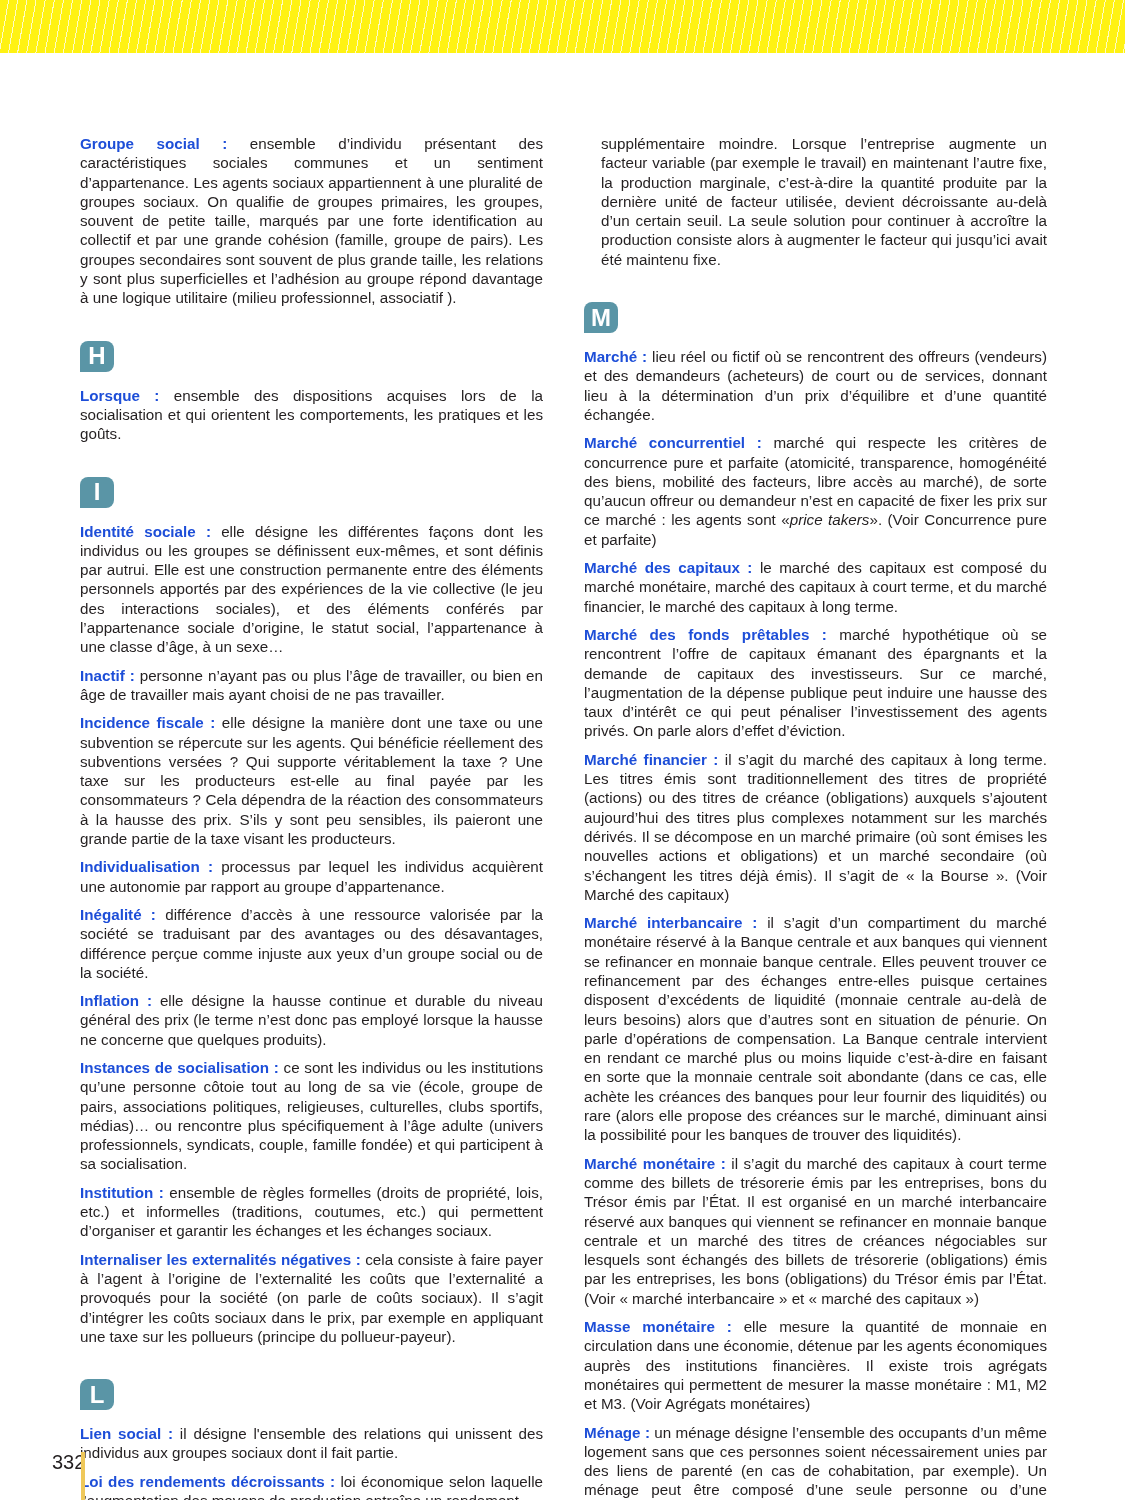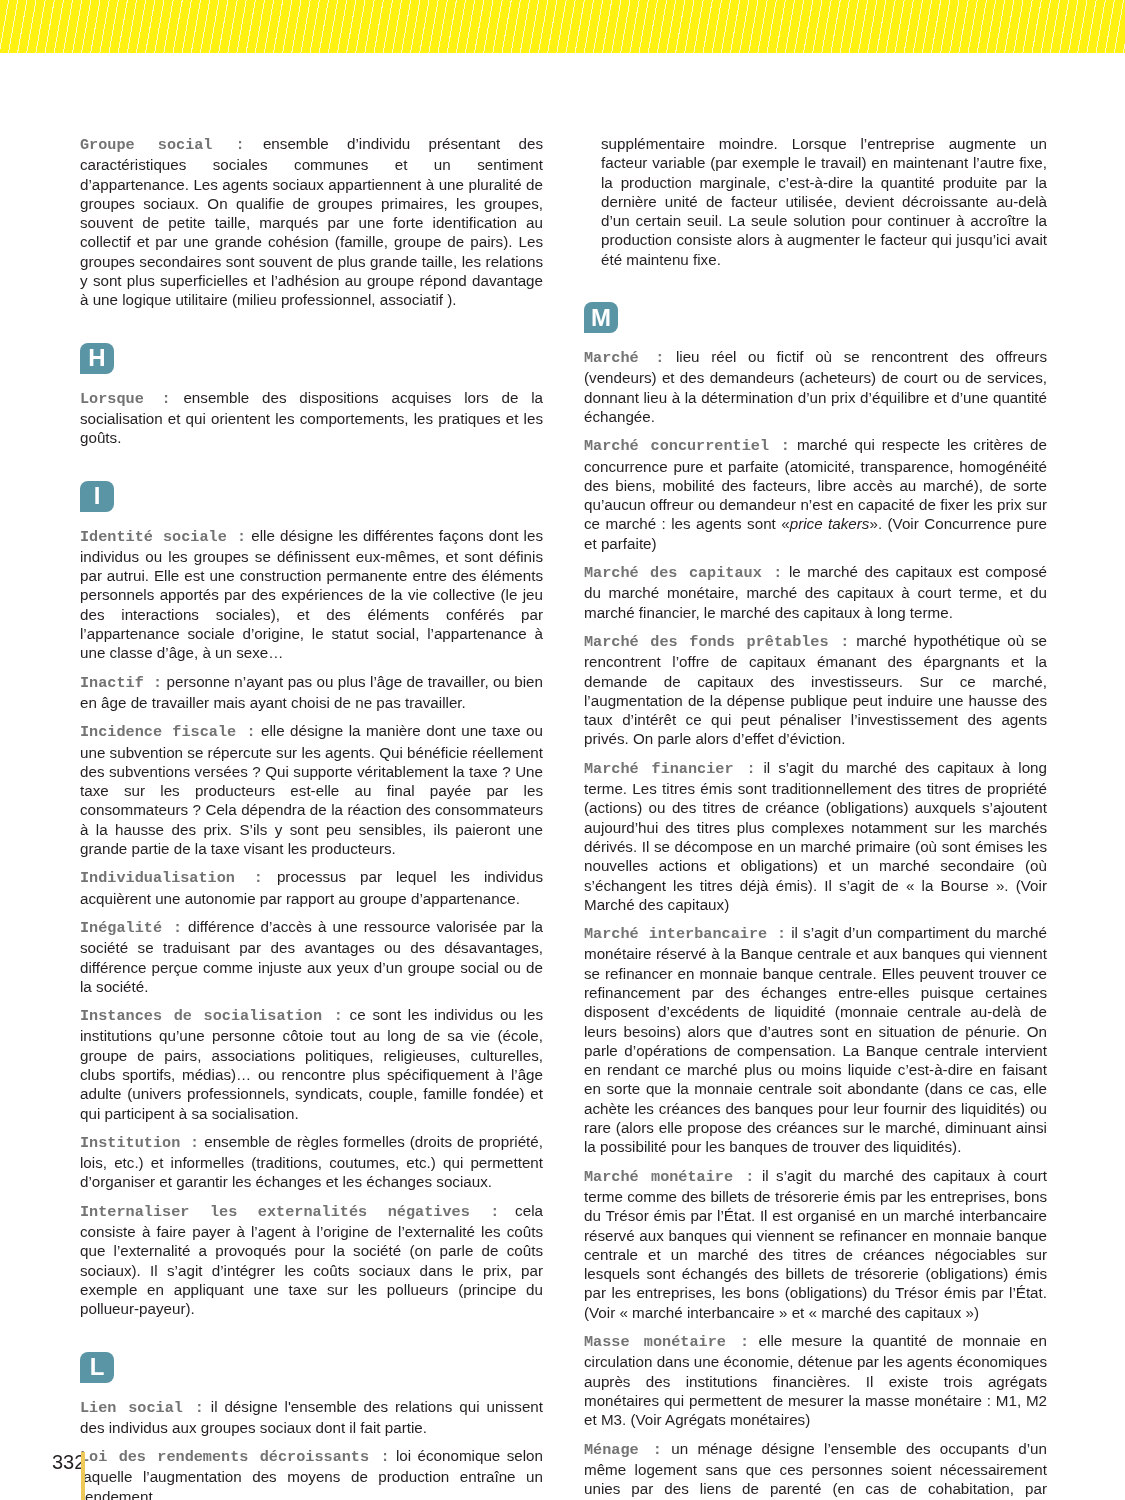--- a/index.html
+++ b/index.html
@@ -13,21 +13,21 @@
     background-color: #fff213;
     background-image: repeating-linear-gradient(100deg, rgba(255,255,255,0) 0px, rgba(255,255,255,0) 8px, rgba(255,255,255,0.75) 8px, rgba(255,255,255,0.75) 9px);
   }
   .column {
     position: absolute; top: 134px; width: 463px;
     font-size: 15.2px; line-height: 19.3px; text-align: justify;
   }
   .col-left { left: 80px; }
   .col-right { left: 584px; }
   .entry { margin: 0 0 9px 0; }
-  .term { color: #737373; font-weight: bold; font-family: Liberation Mono, monospace; }
+  .term { color: #1d4ed8; font-weight: bold; }
   .badge {
     display: inline-flex; align-items: center; justify-content: center;
     width: 34px; height: 31px; background: #5a95a6; color: #ffffff;
     font-weight: bold; font-size: 24px; line-height: 1;
     border-radius: 8px 8px 8px 0;
     margin: 24px 0 14px 0;
   }
   .continuation { margin: 0 0 9px 17px; }
   em { }
   .page-number {
@@ -47,20 +47,21 @@
 
   <div class="badge">H</div>
   <p class="entry"><span class="term">Lorsque :</span><span> ensemble des dispositions acquises lors de la socialisation et qui orientent les comportements, les pratiques et les goûts.</span></p>
 
   <div class="badge">I</div>
   <p class="entry"><span class="term">Identité sociale :</span><span> elle désigne les différentes façons dont les individus ou les groupes se définissent eux-mêmes, et sont définis par autrui. Elle est une construction permanente entre des éléments personnels apportés par des expériences de la vie collective (le jeu des interactions sociales), et des éléments conférés par l’appartenance sociale d’origine, le statut social, l’appartenance à une classe d’âge, à un sexe…</span></p>
   <p class="entry"><span class="term">Inactif :</span><span> personne n’ayant pas ou plus l’âge de travailler, ou bien en âge de travailler mais ayant choisi de ne pas travailler.</span></p>
   <p class="entry"><span class="term">Incidence fiscale :</span><span> elle désigne la manière dont une taxe ou une subvention se répercute sur les agents. Qui bénéficie réellement des subventions versées ? Qui supporte véritablement la taxe ? Une taxe sur les producteurs est-elle au final payée par les consommateurs ? Cela dépendra de la réaction des consommateurs à la hausse des prix. S’ils y sont peu sensibles, ils paieront une grande partie de la taxe visant les producteurs.</span></p>
   <p class="entry"><span class="term">Individualisation :</span><span> processus par lequel les individus acquièrent une autonomie par rapport au groupe d’appartenance.</span></p>
   <p class="entry"><span class="term">Inégalité :</span><span> différence d’accès à une ressource valorisée par la société se traduisant par des avantages ou des désavantages, différence perçue comme injuste aux yeux d’un groupe social ou de la société.</span></p>
+  <p class="entry"><span class="term">Inflation :</span><span> elle désigne la hausse continue et durable du niveau général des prix (le terme n’est donc pas employé lorsque la hausse ne concerne que quelques produits).</span></p>
   <p class="entry"><span class="term">Instances de socialisation :</span><span> ce sont les individus ou les institutions qu’une personne côtoie tout au long de sa vie (école, groupe de pairs, associations politiques, religieuses, culturelles, clubs sportifs, médias)… ou rencontre plus spécifiquement à l’âge adulte (univers professionnels, syndicats, couple, famille fondée) et qui participent à sa socialisation.</span></p>
   <p class="entry"><span class="term">Institution :</span><span> ensemble de règles formelles (droits de propriété, lois, etc.) et informelles (traditions, coutumes, etc.) qui permettent d’organiser et garantir les échanges et les échanges sociaux.</span></p>
   <p class="entry"><span class="term">Internaliser les externalités négatives :</span><span> cela consiste à faire payer à l’agent à l’origine de l’externalité les coûts que l’externalité a provoqués pour la société (on parle de coûts sociaux). Il s’agit d’intégrer les coûts sociaux dans le prix, par exemple en appliquant une taxe sur les pollueurs (principe du pollueur-payeur).</span></p>
 
   <div class="badge">L</div>
   <p class="entry"><span class="term">Lien social :</span><span> il désigne l'ensemble des relations qui unissent des individus aux groupes sociaux dont il fait partie.</span></p>
   <p class="entry"><span class="term">Loi des rendements décroissants :</span><span> loi économique selon laquelle l’augmentation des moyens de production entraîne un rendement</span></p>
 </div>
 
 <div class="column col-right">

